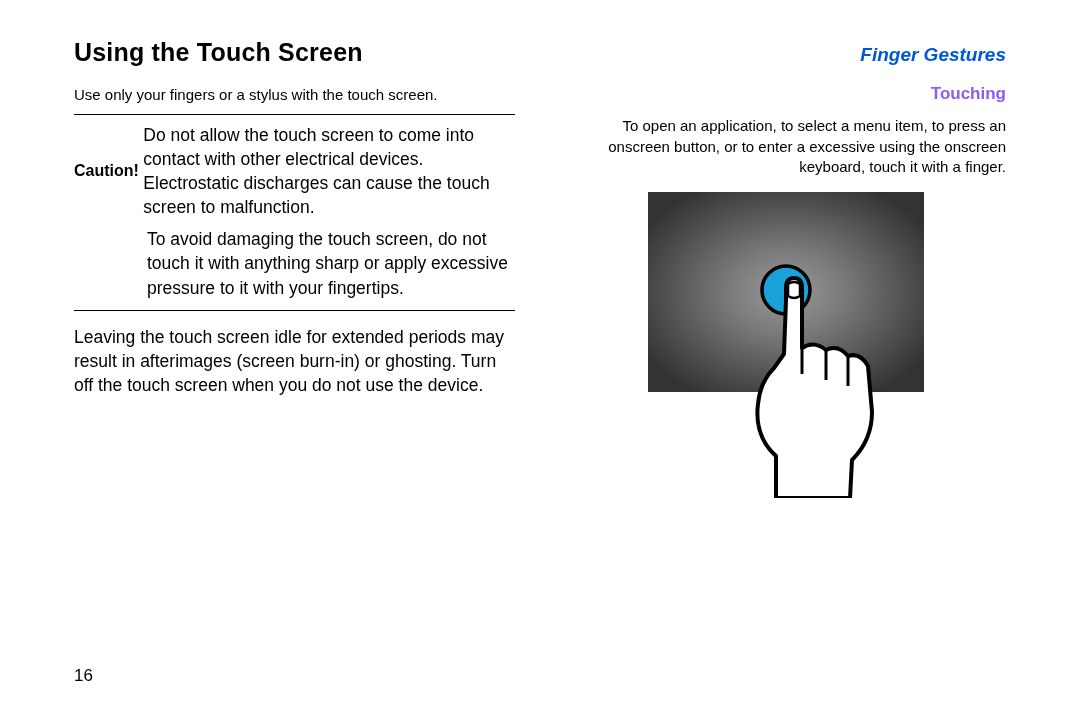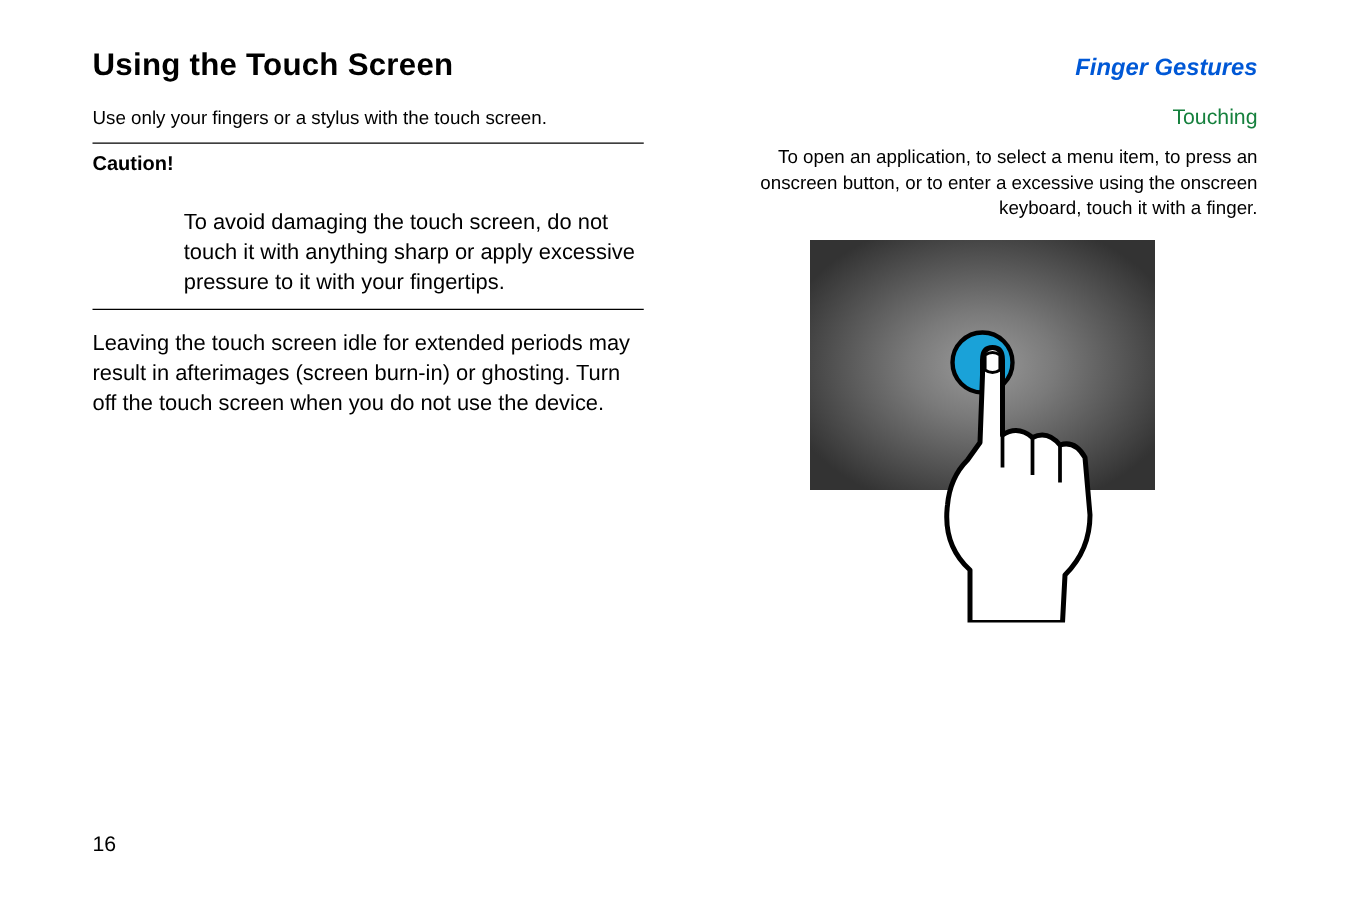--- a/index.html
+++ b/index.html
@@ -32,43 +32,43 @@
     }
     .h2 {
       font-weight: 700;
       font-style: italic;
       font-size: 19px;
       color: #0058d6;
       margin-top: 6px;
       margin-bottom: 18px;
     }
     .h3 {
-      font-weight: 400;
+      font-weight: 700;
       font-size: 17px;
-      color: #15803d;
+      color: #8b5cf6;
       margin-bottom: 12px;
     }
     .body {
       font-size: 15px;
       line-height: 1.38;
       margin-bottom: 8px;
     }
     .caution-box {
       border-top: 1.5px solid #000;
       border-bottom: 1.5px solid #000;
       padding: 8px 0 10px 0;
       margin: 8px 0 14px 0;
     }
     .caution-row { display: flex; align-items: center; }
     .caution-label { font-weight: 700; white-space: pre; }
     .caution-text { font-size: 17.5px; line-height: 1.38; flex: 1; }
     .caution-para2 {
       font-size: 17.5px;
       line-height: 1.38;
-      margin-top: 24px;
+      margin-top: 8px;
       padding-left: 73px;
     }
     .note {
       font-size: 17.5px;
       line-height: 1.38;
       margin-top: 8px;
     }
     .page-num {
       position: absolute;
       left: 74px;
@@ -85,20 +85,21 @@
 </head>
 <body>
 
 <div class="page">
   <div class="col left">
     <div class="h1">Using the Touch Screen</div>
     <div class="body">Use only your fingers or a stylus with the touch screen.</div>
     <div class="caution-box">
       <div class="caution-row">
         <span class="caution-label">Caution! </span>
+        <span class="caution-text">Do not allow the touch screen to come into contact with other electrical devices. Electrostatic discharges can cause the touch screen to malfunction.</span>
       </div>
       <div class="caution-para2">To avoid damaging the touch screen, do not touch it with anything sharp or apply excessive pressure to it with your fingertips.</div>
     </div>
     <div class="note">Leaving the touch screen idle for extended periods may result in afterimages (screen burn-in) or ghosting. Turn off the touch screen when you do not use the device.</div>
   </div>
 
   <div class="col right">
     <div class="h2">Finger Gestures</div>
     <div class="h3">Touching</div>
     <div class="body">To open an application, to select a menu item, to press an onscreen button, or to enter a excessive using the onscreen keyboard, touch it with a finger.</div>

